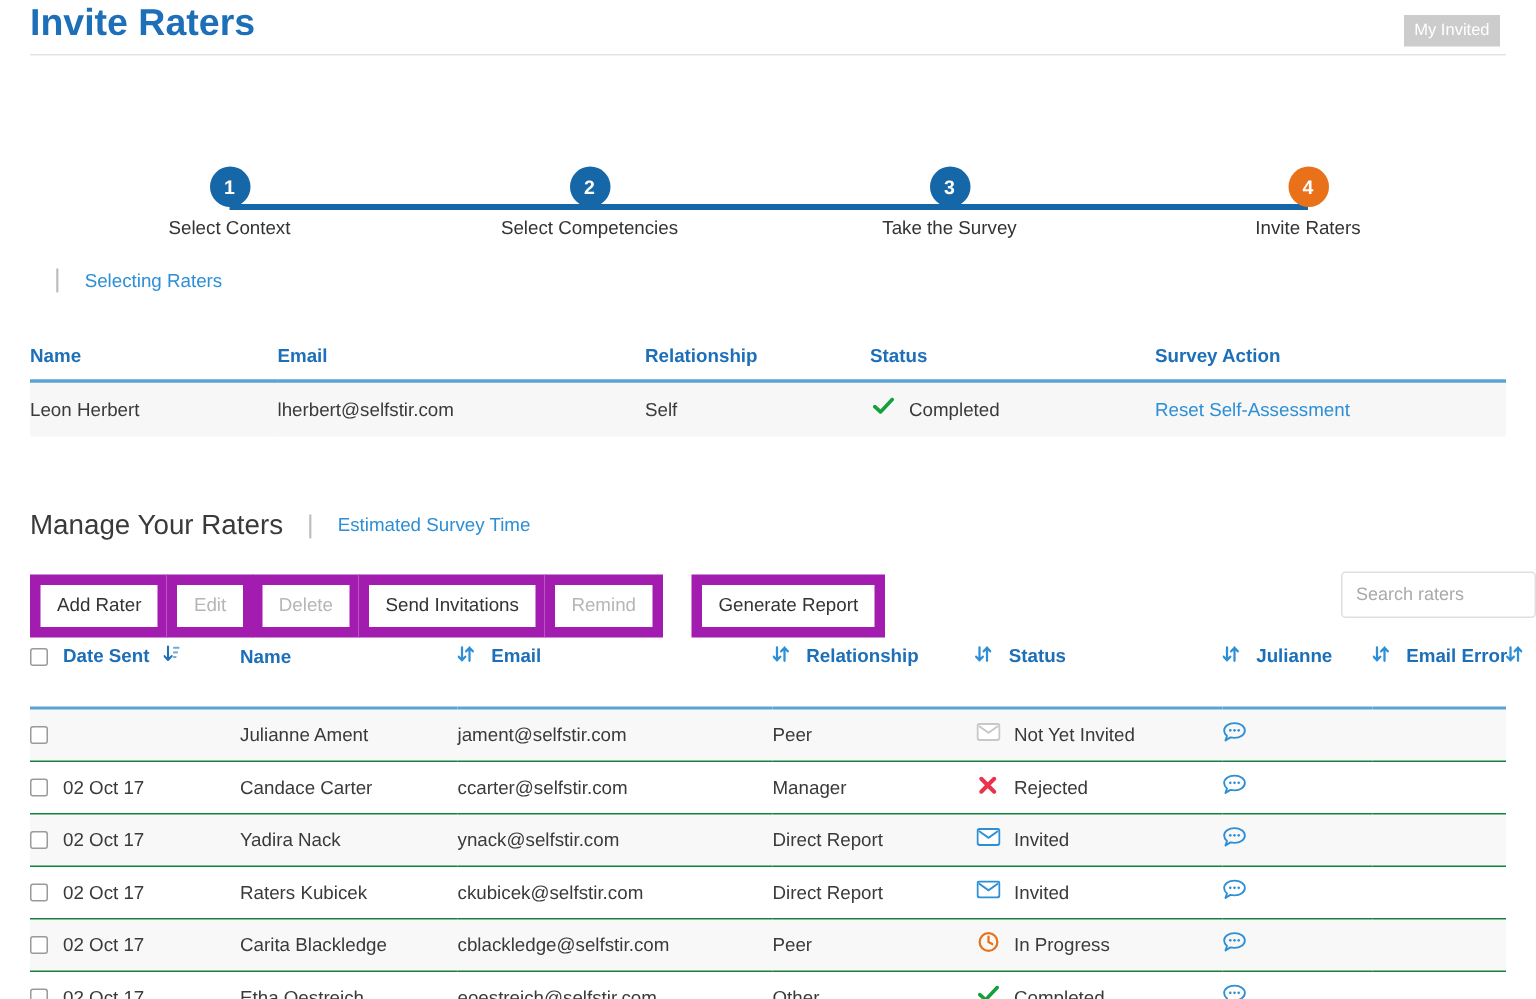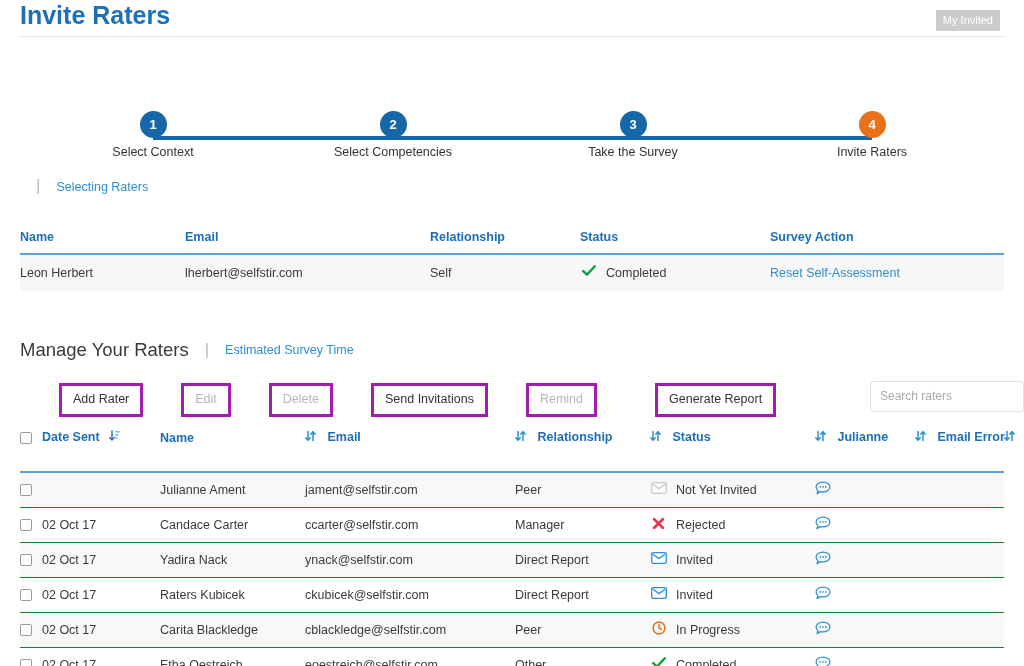--- a/index.html
+++ b/index.html
@@ -154,34 +154,33 @@
     margin-top: 22px;
     position: relative;
     height: 30px;
   }
   .btn-group { display: flex; float: left; }
   .tbtn {
     font-family: "Liberation Sans", sans-serif;
     font-size: 12.5px;
     color: #333333;
     background: #ffffff;
-    border: 3px solid #a21caf;
+    border: 7px solid #a21caf;
     padding: 6px 11px 7px 11px;
     cursor: pointer;
     margin-right: -1px;
     line-height: 1.2;
     white-space: nowrap;
-    margin-left: 39px;
   }
   .tbtn.disabled { color: #b6b6b6; cursor: default; }
   .btn-sep { width: 20px; }
   .search-box {
     position: absolute;
     right: 0; top: -2px;
-    width: 154px;
+    width: 130px;
     padding: 7px 5px 8px 9px;
     font-family: "Liberation Sans", sans-serif;
     font-size: 12px;
     color: #404040;
     border: 1px solid #e0e0e0;
     border-radius: 3px;
     outline: none;
     background: #ffffff;
   }
   .search-box::placeholder { color: #aaaaaa; }

